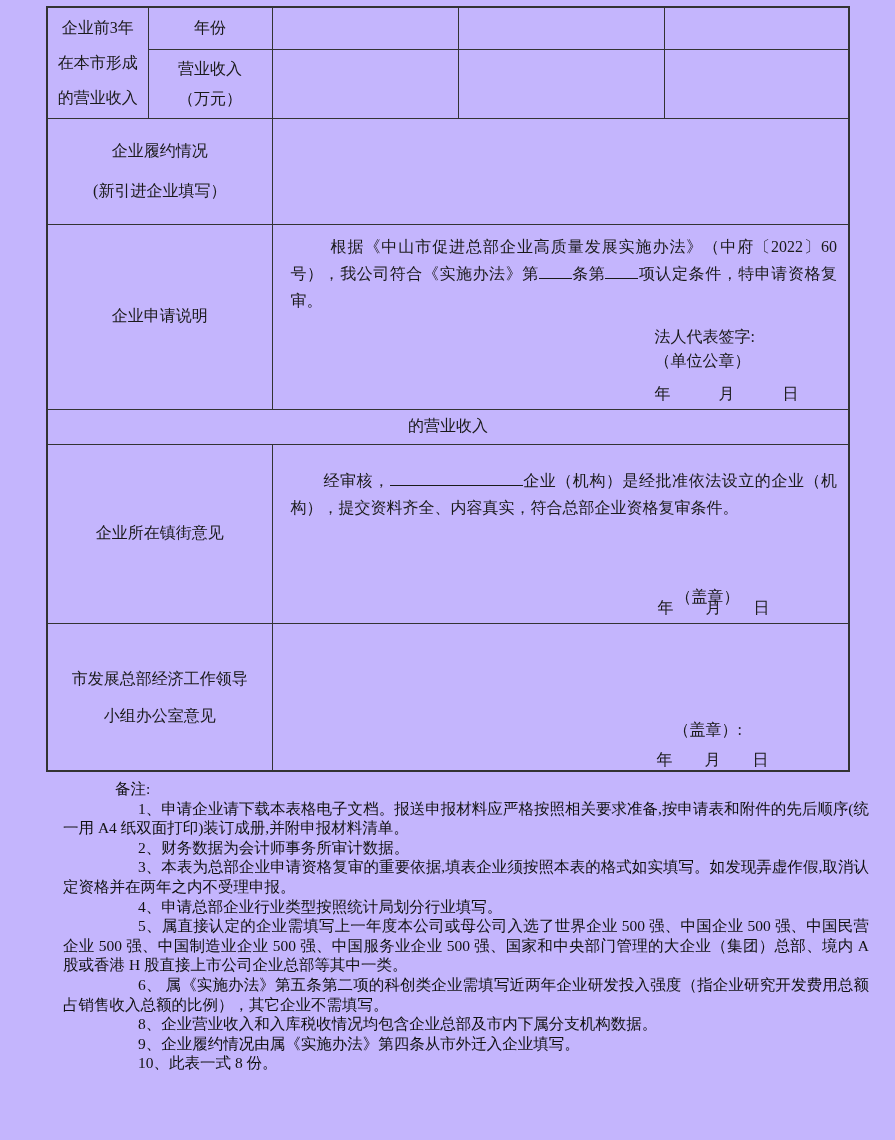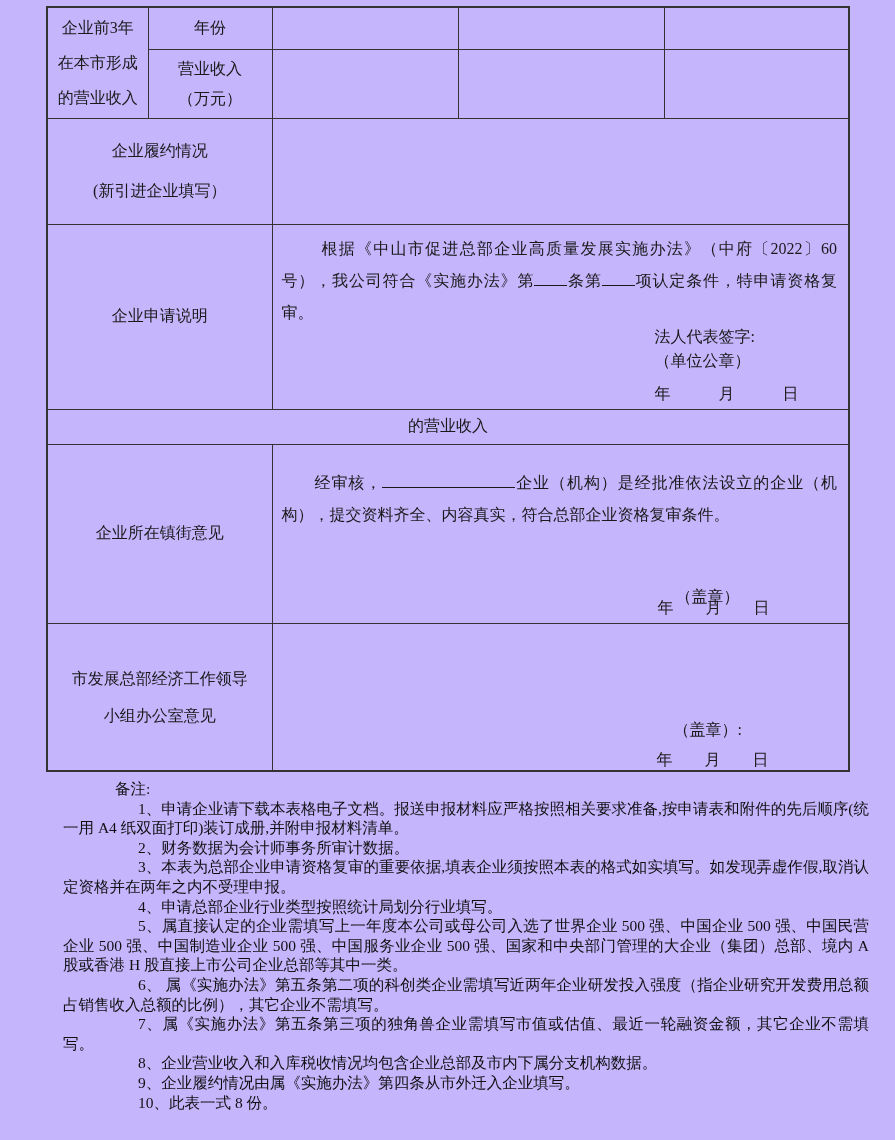--- a/index.html
+++ b/index.html
@@ -34,22 +34,22 @@
   tr.r7{height:148px}
   .bl{display:block;}
   .lh30{line-height:30px}
   .lh35{line-height:35px}
   .lh37{line-height:37px}
   .lh40{line-height:40px}
   td.content{
     text-align:left;vertical-align:top;position:relative;
   }
   .stmt{
-    margin:8px 11px 0 9px;
-    line-height:32px;
+    margin:8px 11px 0 18px;
+    line-height:27px;
     text-align:justify;
   }
   .ind40{text-indent:40px;}
   .stmt-street{margin-top:22px;text-indent:33px;}
   .blank{
     display:inline-block;
     border-bottom:1px solid #1a1a1a;
     height:14px;
     vertical-align:baseline;
   }
@@ -158,19 +158,18 @@
   </table>
 
   <div class="notes">
     <p class="notes-title">备注:</p>
     <p class="note">1、申请企业请下载本表格电子文档。报送申报材料应严格按照相关要求准备,按申请表和附件的先后顺序(统一用 A4 纸双面打印)装订成册,并附申报材料清单。</p>
     <p class="note">2、财务数据为会计师事务所审计数据。</p>
     <p class="note">3、本表为总部企业申请资格复审的重要依据,填表企业须按照本表的格式如实填写。如发现弄虚作假,取消认定资格并在两年之内不受理申报。</p>
     <p class="note">4、申请总部企业行业类型按照统计局划分行业填写。</p>
     <p class="note">5、属直接认定的企业需填写上一年度本公司或母公司入选了世界企业 500 强、中国企业 500 强、中国民营企业 500 强、中国制造业企业 500 强、中国服务业企业 500 强、国家和中央部门管理的大企业（集团）总部、境内 A 股或香港 H 股直接上市公司企业总部等其中一类。</p>
     <p class="note">6、 属《实施办法》第五条第二项的科创类企业需填写近两年企业研发投入强度（指企业研究开发费用总额占销售收入总额的比例），其它企业不需填写。</p>
-    <p class="note">7、属《实施办法》第五条第三项的独角兽企业需填写市值或估值、最近一轮融资金额，其它企业不需填写。</p>
     <p class="note">8、企业营业收入和入库税收情况均包含企业总部及市内下属分支机构数据。</p>
     <p class="note">9、企业履约情况由属《实施办法》第四条从市外迁入企业填写。</p>
     <p class="note">10、此表一式 8 份。</p>
   </div>
 
 </div>
 
 </body></html>

